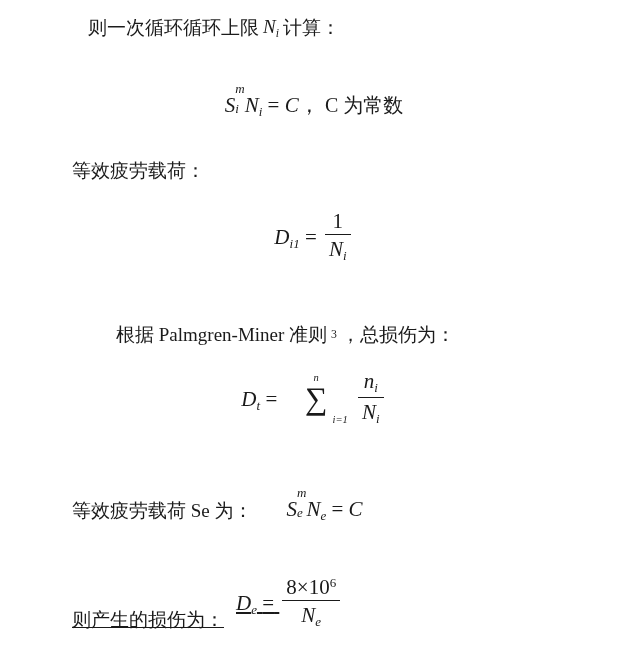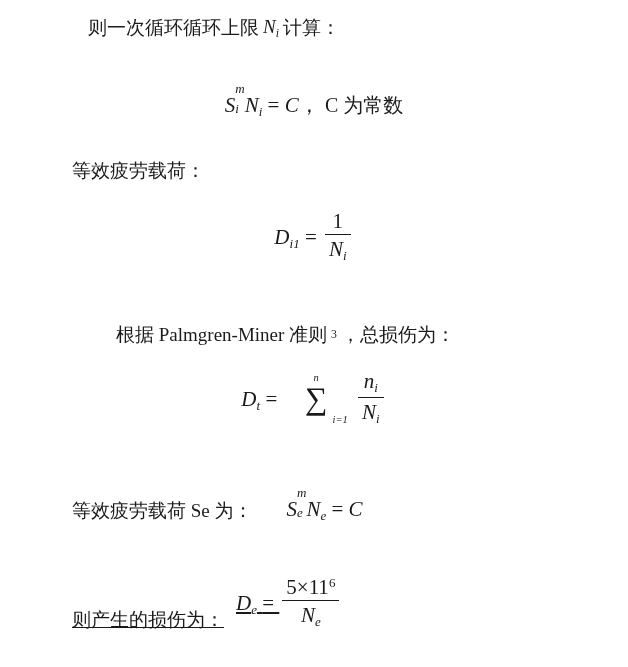--- a/index.html
+++ b/index.html
@@ -230,20 +230,20 @@
   </div>
 
   <div class="block b8">
     <div class="row-inline">
       <span>则产生的损伤为：</span>
       <span class="gap-sm"></span>
       <span class="eq-sz">
         <span class="math"><span>D</span><span class="sub">e</span></span>
         <span class="upright">=</span>
         <span class="frac">
-          <span class="num upright"><span>5×11</span><span class="sup-up">6</span></span>
+          <span class="num upright"><span>8×10</span><span class="sup-up">6</span></span>
           <span class="den math"><span>N</span><span class="sub">e</span></span>
         </span>
       </span>
     </div>
   </div>
 
 </div>
 
 </body></html>

